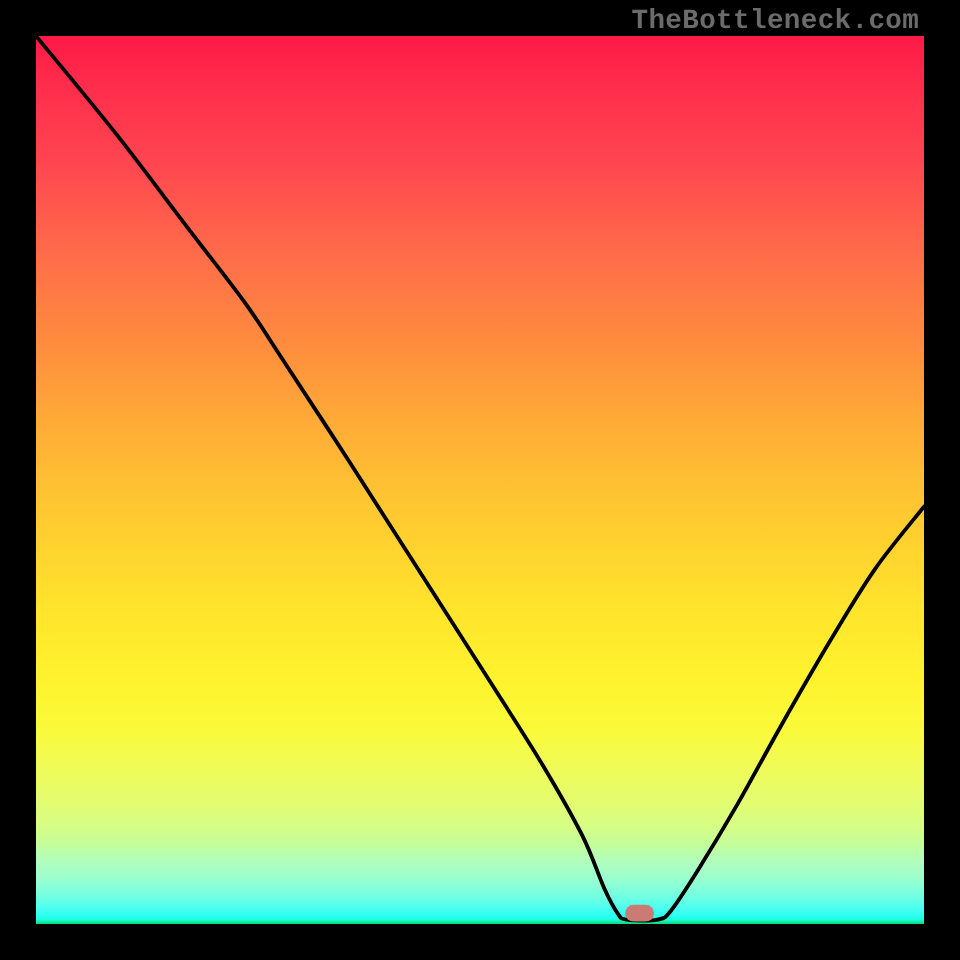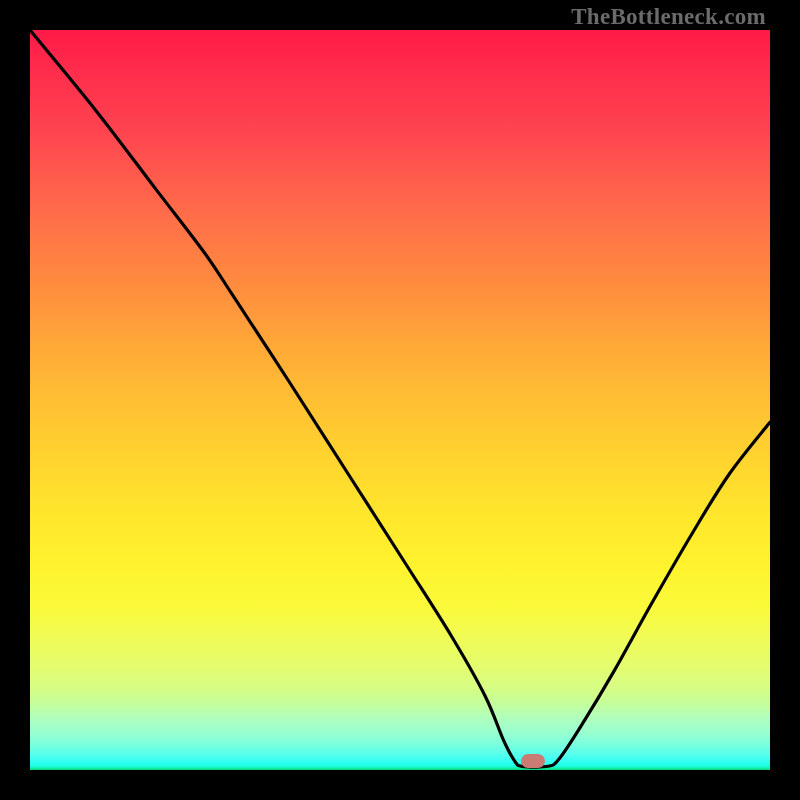--- a/index.html
+++ b/index.html
@@ -48,21 +48,21 @@
       #2cffef 99.1%,
       #1cffe2 99.5%,
       #10e89a 99.8%,
       #07d97a 100%
     );
   }
   .watermark {
     position: absolute;
     top: 4px;
     right: 34px;
-    font-family: Liberation Serif, serif;
+    font-family: Liberation Mono, monospace;
     font-size: 23px;
     font-weight: 600;
     color: #6b6b6b;
     letter-spacing: 0.3px;
   }
   svg.curve {
     position: absolute;
     left: 0;
     top: 0;
     width: 740px;

